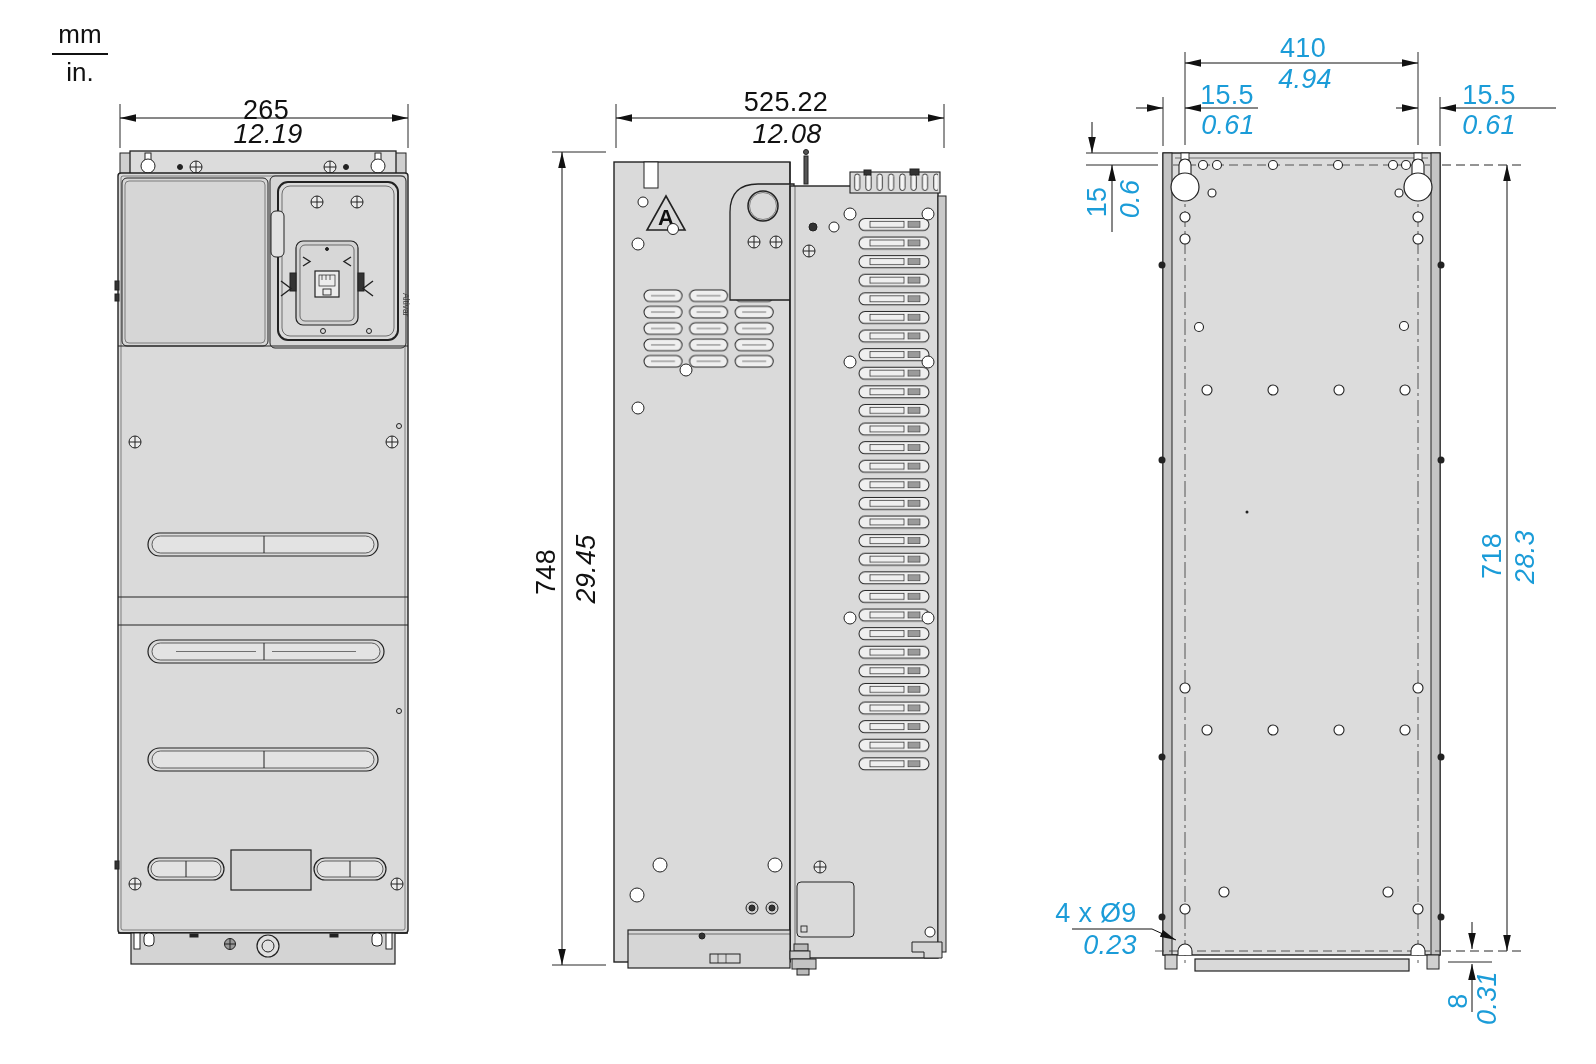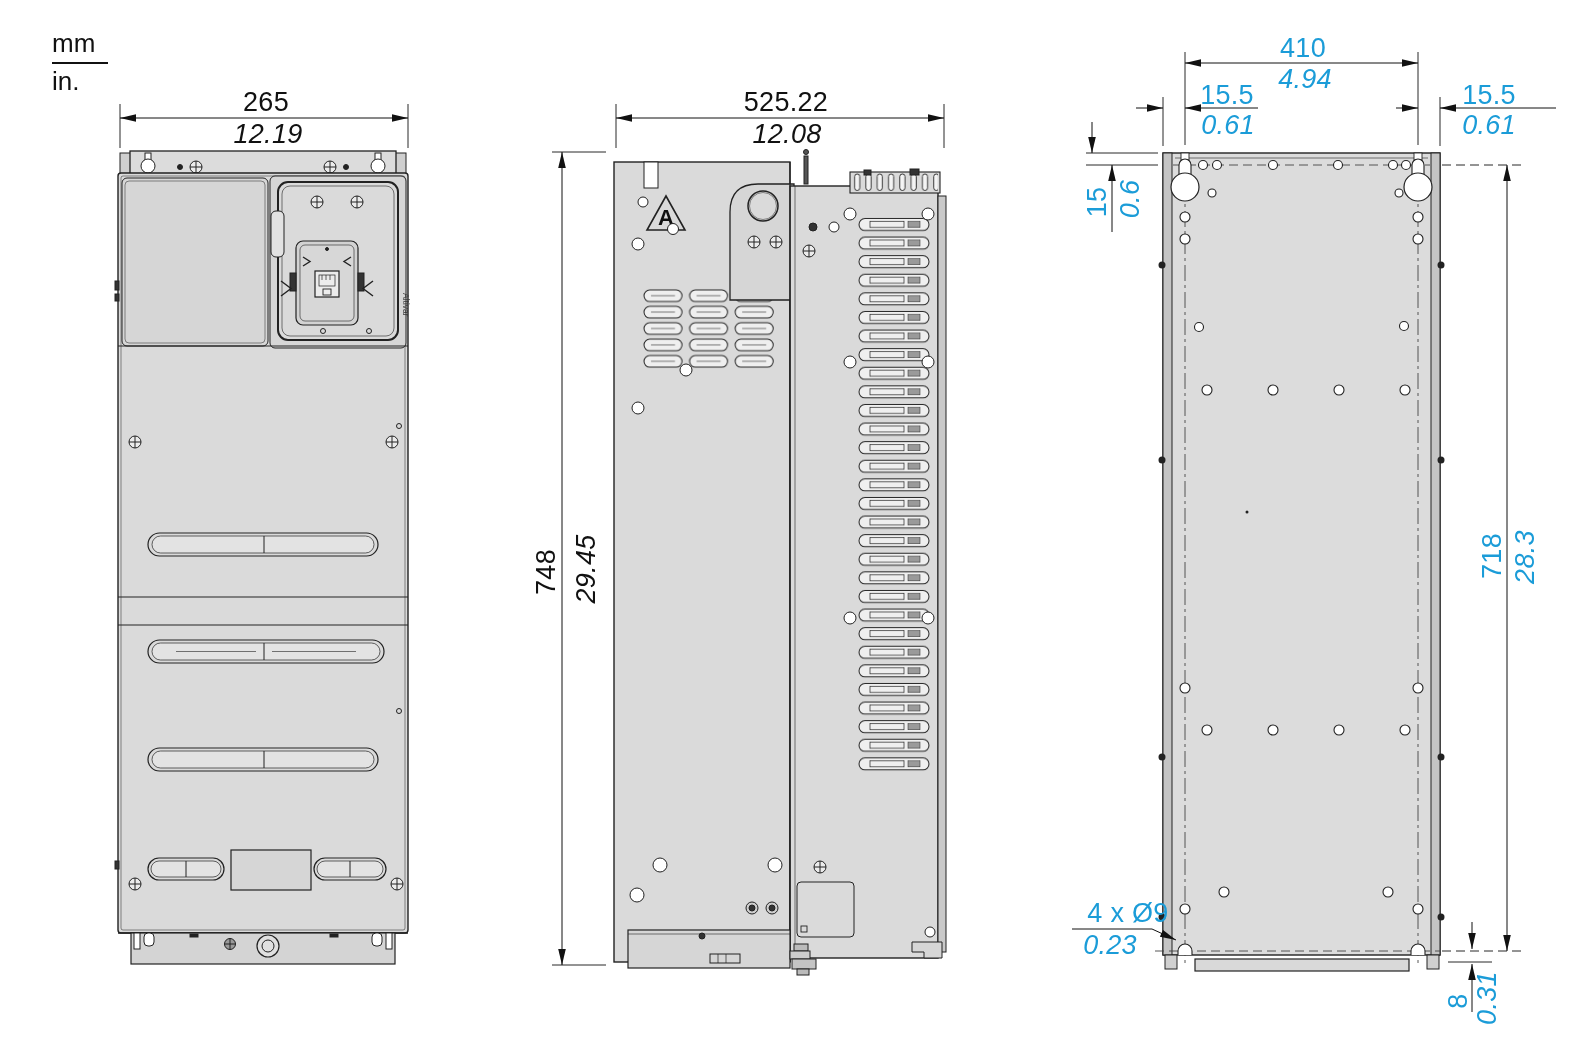--- a/index.html
+++ b/index.html
@@ -4,21 +4,21 @@
 <style>
   html,body{margin:0;padding:0;background:#fff}
   #canvas{position:relative;width:1596px;height:1064px;background:#ffffff;
           font-family:"Liberation Sans",sans-serif;overflow:hidden}
   #drawing{position:absolute;left:0;top:0}
   .dim{position:absolute;transform:translate(-50%,-50%);font-size:27px;color:#111;
        white-space:nowrap;letter-spacing:.3px;line-height:1}
   .dim.inch{font-style:italic}
   .dim.blue{color:#1b9cd8}
   .dim.vert{transform:translate(-50%,-50%) rotate(-90deg)}
-  .legend{position:absolute;left:52px;top:29px;width:56px;
+  .legend{position:absolute;left:52px;top:20px;width:56px;text-align:center;
           font-size:26px;color:#111;line-height:1.15}
   .legend .u1{display:block;border-bottom:2px solid #111;padding-bottom:3px}
   .legend .u2{display:block;padding-top:3px}
 </style>
 </head>
 <body>
 
 <div id="canvas">
 
   <div class="legend">
@@ -357,21 +357,21 @@
       <line x1="1448" y1="962" x2="1492" y2="962" stroke-width="0.9"></line>
       <line x1="1472" y1="922" x2="1472" y2="949" marker-end="url(#arr)"></line>
       <line x1="1472" y1="992" x2="1472" y2="964" marker-end="url(#arr)"></line>
       <line x1="1472" y1="992" x2="1472" y2="1012"></line>
 
       <line x1="1072" y1="929" x2="1152" y2="929"></line>
       <line x1="1152" y1="929" x2="1176" y2="940" marker-end="url(#arr)"></line>
     </g>
   </svg>
 
-  <div class="dim" style="left:266px;top:102px">265</div>
+  <div class="dim" style="left:266px;top:110px">265</div>
   <div class="dim inch" style="left:268px;top:134px">12.19</div>
 
   <div class="dim" style="left:786px;top:102px">525.22</div>
   <div class="dim inch" style="left:787px;top:134px">12.08</div>
   <div class="dim vert" style="left:546px;top:572px">748</div>
   <div class="dim vert inch" style="left:586px;top:569px">29.45</div>
 
   <div class="dim blue" style="left:1303px;top:48px">410</div>
   <div class="dim blue inch" style="left:1305px;top:79px">4.94</div>
 
@@ -379,19 +379,19 @@
   <div class="dim blue inch" style="left:1228px;top:125px">0.61</div>
   <div class="dim blue" style="left:1489px;top:95px">15.5</div>
   <div class="dim blue inch" style="left:1489px;top:125px">0.61</div>
 
   <div class="dim blue vert" style="left:1097px;top:202px">15</div>
   <div class="dim blue vert inch" style="left:1130px;top:199px">0.6</div>
 
   <div class="dim blue vert" style="left:1492px;top:556px">718</div>
   <div class="dim blue vert inch" style="left:1525px;top:557px">28.3</div>
 
-  <div class="dim blue" style="left:1128px;top:913px">4 x Ø9</div>
+  <div class="dim blue" style="left:1096px;top:913px">4 x Ø9</div>
   <div class="dim blue inch" style="left:1110px;top:945px">0.23</div>
 
   <div class="dim blue vert" style="left:1458px;top:1001px">8</div>
   <div class="dim blue vert inch" style="left:1487px;top:998px">0.31</div>
 
 </div>
 
 </body></html>

